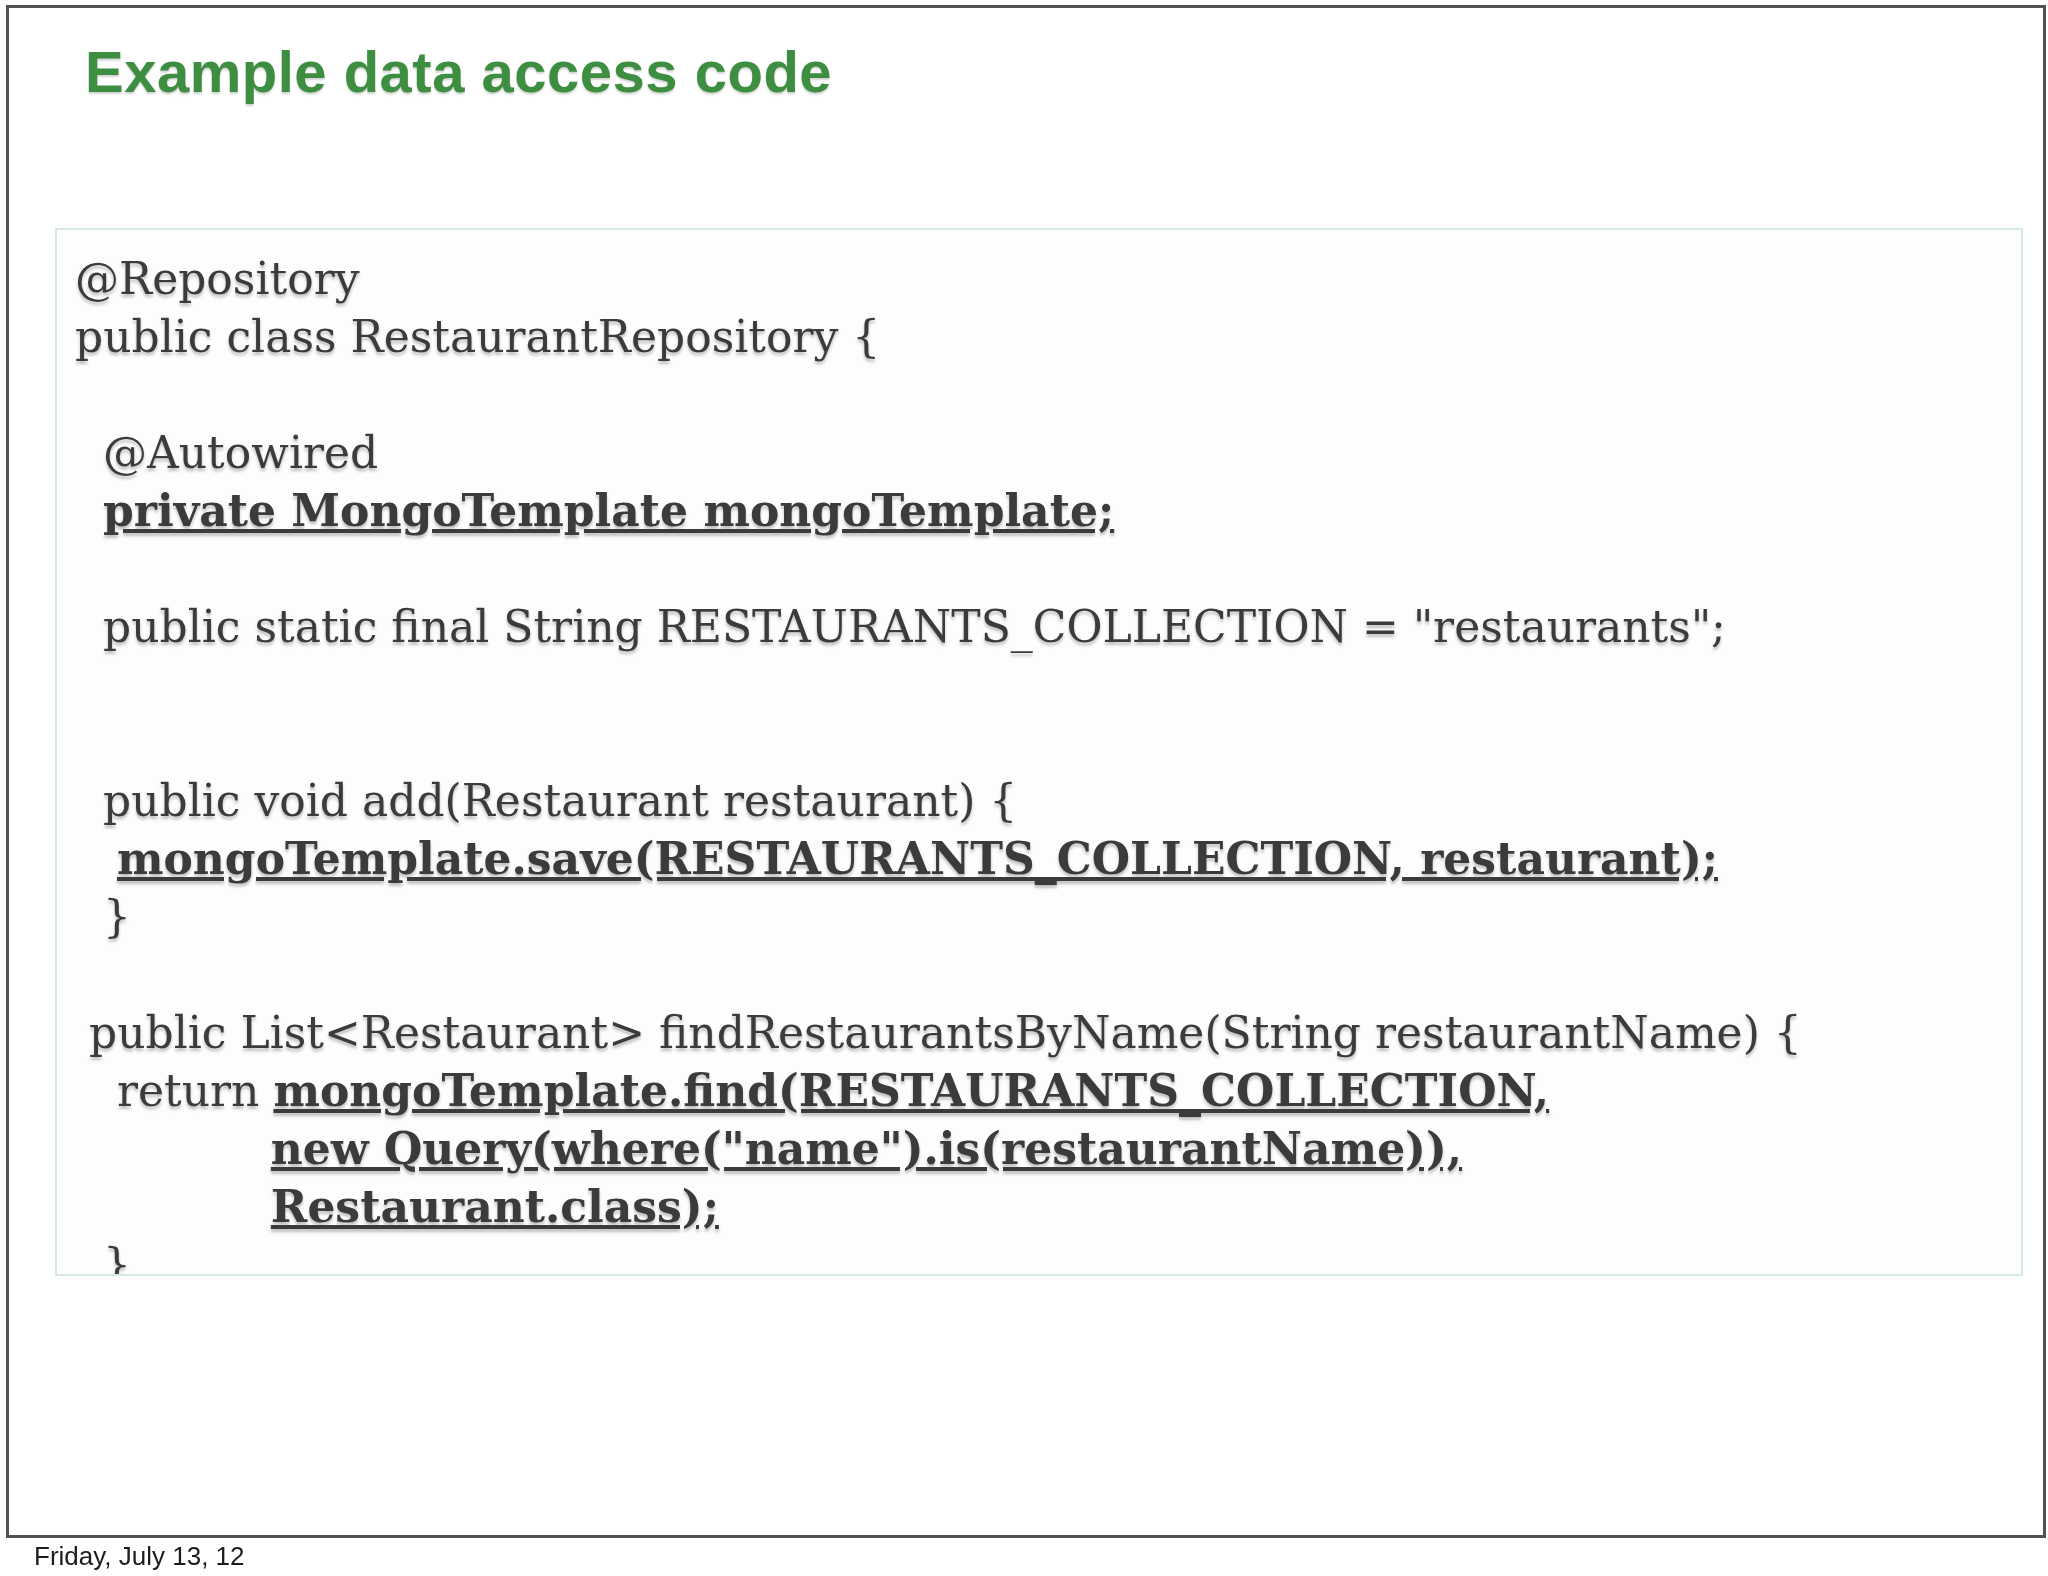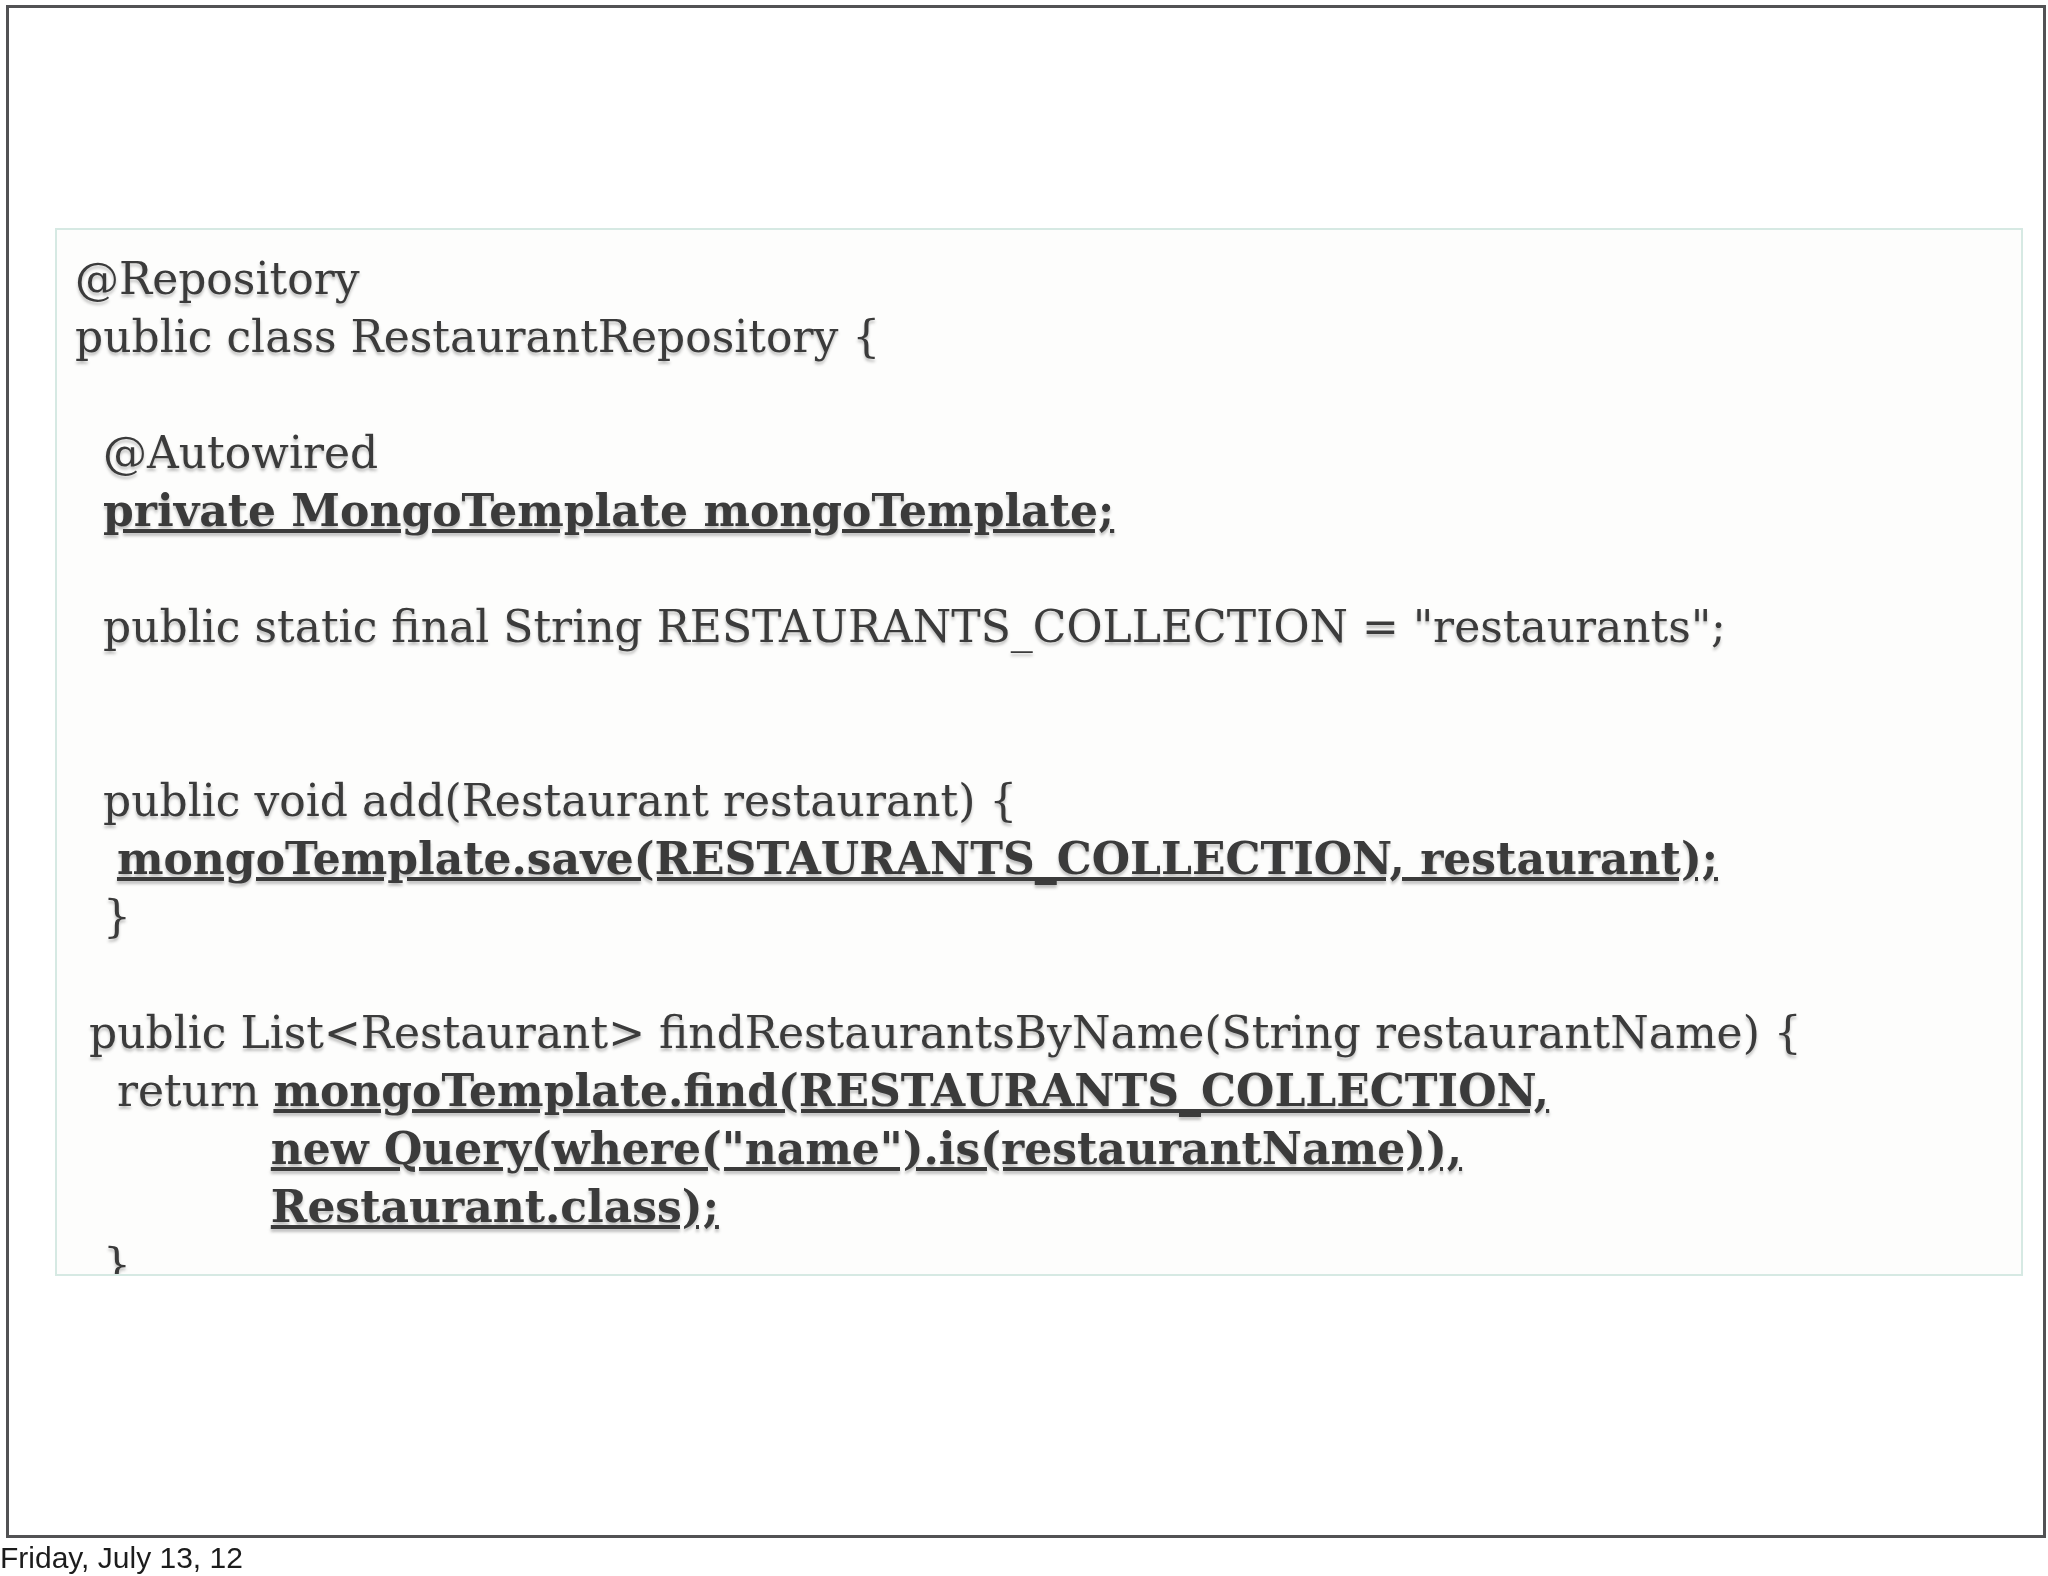--- a/index.html
+++ b/index.html
@@ -60,31 +60,32 @@
   }
   .code-line {
     white-space: pre;
   }
   .code-line .b {
     font-weight: bold;
     text-decoration: underline;
   }
   .footer {
     position: absolute;
-    left: 0;
+    left: 34px;
     top: 1541px;
     font-family: "Liberation Sans", sans-serif;
-    font-size: 30px;
+    font-size: 26px;
     color: #1c1c1c;
     white-space: nowrap;
   }
 </style>
 </head>
 <body>
 
 <div class="page">
   <div class="slide-frame">
+    <h1 class="title">Example data access code</h1>
     <div class="code-panel">
       <pre class="code" id="code-block"><div class="code-line"><span>@Repository</span></div><div class="code-line"><span>public class RestaurantRepository {</span></div><div class="code-line"><span></span>&nbsp;</div><div class="code-line"><span>  @Autowired</span></div><div class="code-line"><span>  </span><span class="b">private MongoTemplate mongoTemplate;</span></div><div class="code-line"><span></span>&nbsp;</div><div class="code-line"><span>  public static final String RESTAURANTS_COLLECTION = "restaurants";</span></div><div class="code-line"><span></span>&nbsp;</div><div class="code-line"><span></span>&nbsp;</div><div class="code-line"><span>  public void add(Restaurant restaurant) {</span></div><div class="code-line"><span>   </span><span class="b">mongoTemplate.save(RESTAURANTS_COLLECTION, restaurant);</span></div><div class="code-line"><span>  }</span></div><div class="code-line"><span></span>&nbsp;</div><div class="code-line"><span> public List&lt;Restaurant&gt; findRestaurantsByName(String restaurantName) {</span></div><div class="code-line"><span>   return </span><span class="b">mongoTemplate.find(RESTAURANTS_COLLECTION,</span></div><div class="code-line"><span>              </span><span class="b">new Query(where("name").is(restaurantName)),</span></div><div class="code-line"><span>              </span><span class="b">Restaurant.class);</span></div><div class="code-line"><span>  }</span></div></pre>
     </div>
   </div>
   <div class="footer">Friday, July 13, 12</div>
 </div>
 
 </body></html>

